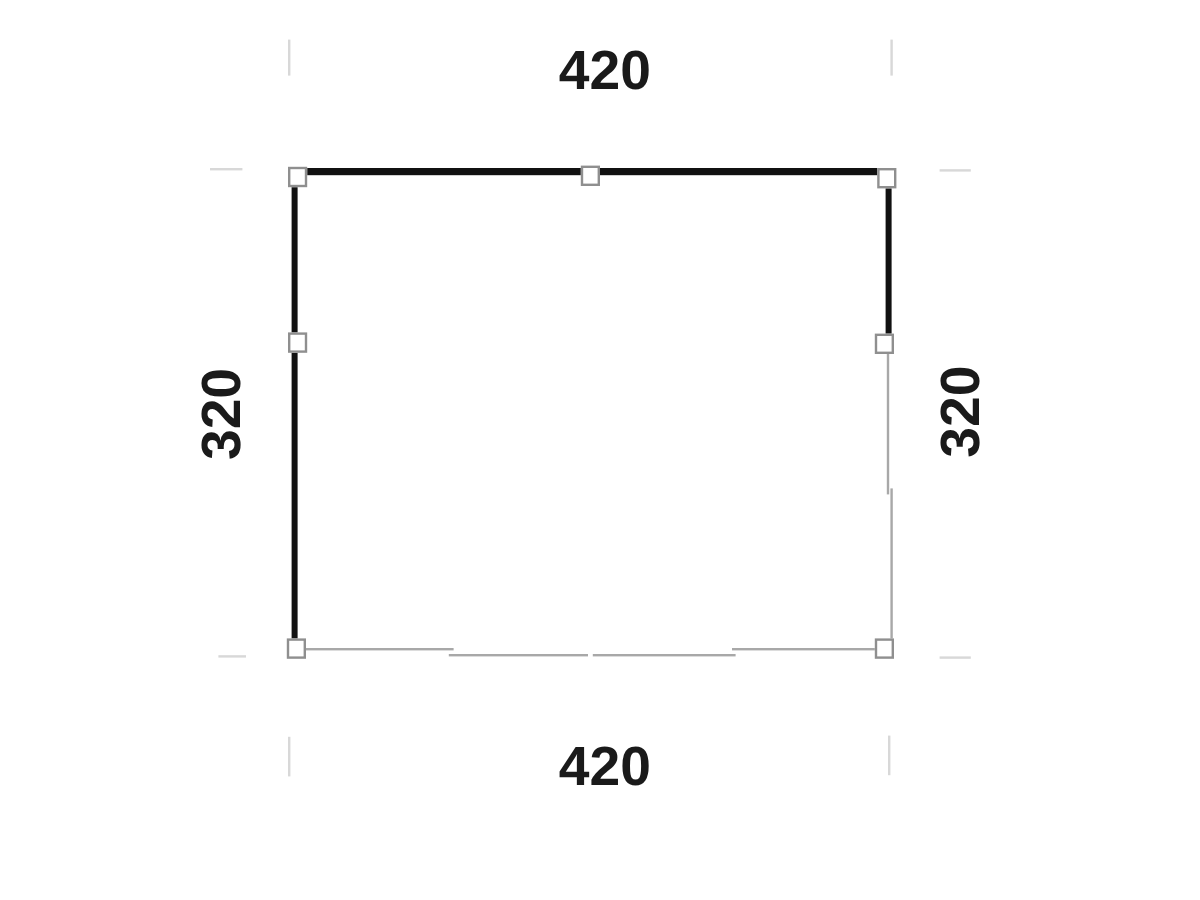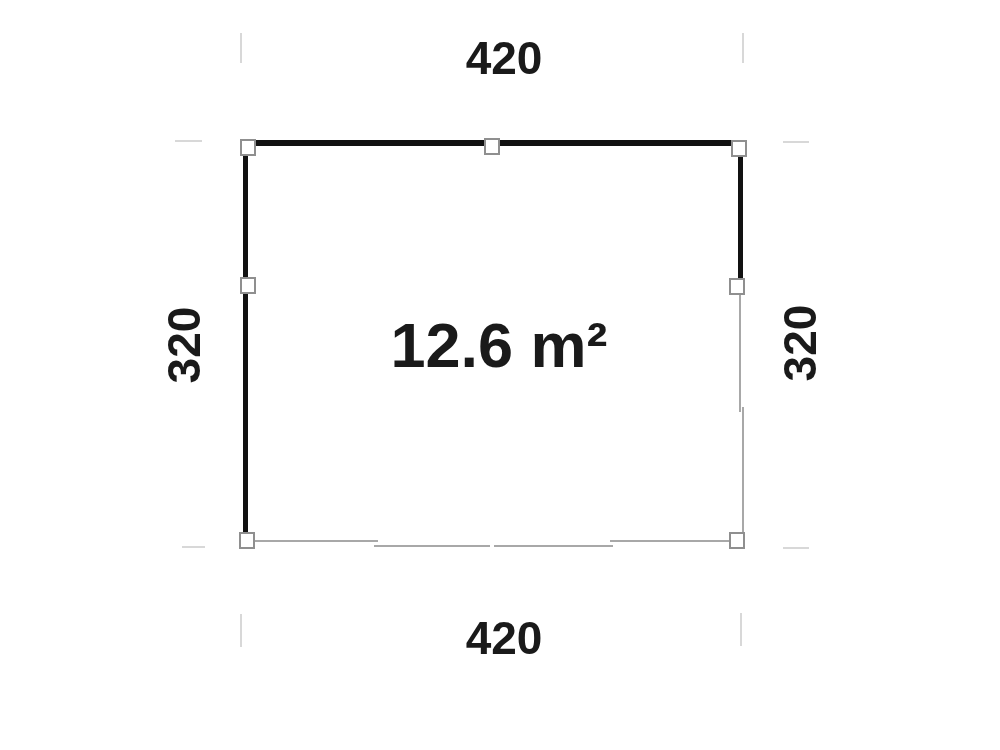--- a/index.html
+++ b/index.html
@@ -96,15 +96,14 @@
   <div class="post" style="left:240px; top:277px;"></div>
   <div class="post" style="left:729px; top:278px;"></div>
   <div class="post" style="left:239px; top:532px;"></div>
   <div class="post" style="left:729px; top:532px;"></div>
 
   <div class="dim-label" style="left:504px; top:58px;">420</div>
   <div class="dim-label" style="left:504px; top:638px;">420</div>
   <div class="dim-label vertical" style="left:184px; top:345px;">320</div>
   <div class="dim-label vertical" style="left:800px; top:343px;">320</div>
 
-  <div class="area-label" style="left:499px; top:345px;">12.6 m²</div>
 
 </div>
 
 </body></html>

